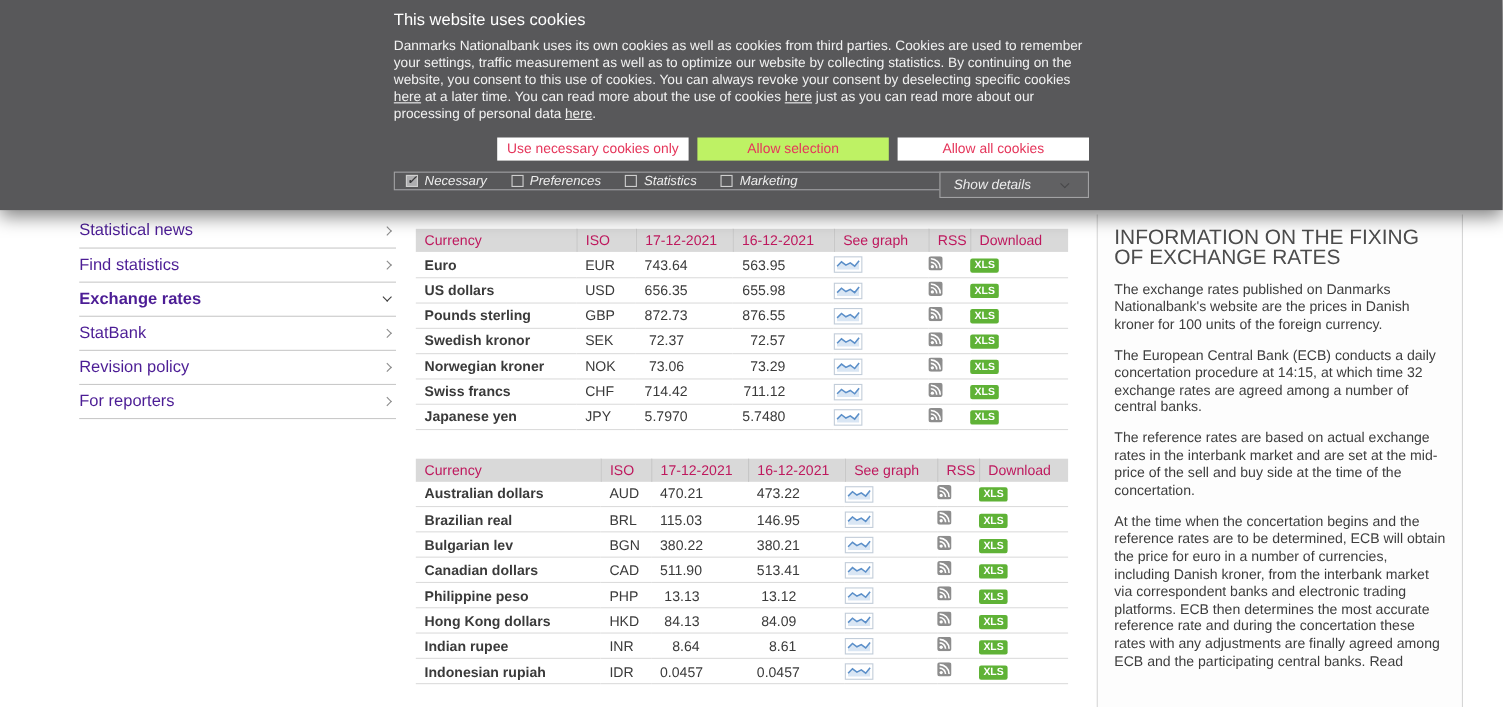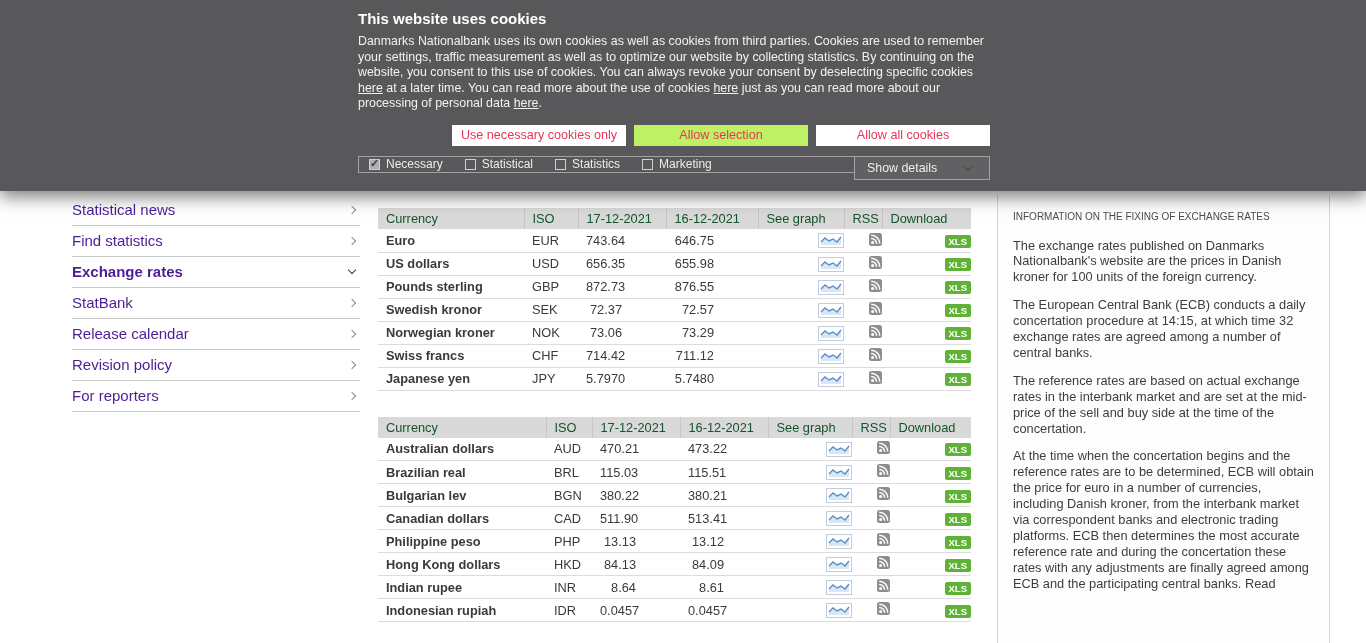--- a/index.html
+++ b/index.html
@@ -4,30 +4,30 @@
 <style>
   * { margin:0; padding:0; box-sizing:border-box; }
   html,body { width:1366px; height:643px; overflow:hidden; background:#fff;
               font-family:"Liberation Sans", sans-serif; }
 
   
   .banner { position:absolute; top:0; left:0; width:1366px; height:191px;
             background:#58585a; z-index:20;
             box-shadow:0 6px 16px rgba(0,0,0,.5); }
   .banner-inner { position:absolute; left:358px; top:10px; width:632px; }
-  .banner-title { color:#fff; font-size:15px; font-weight:700; margin-bottom:7px; }
+  .banner-title { color:#fff; font-size:15px; font-weight:400; margin-bottom:7px; }
   .banner-body { color:#f2f2f2; font-size:12.4px; line-height:15.6px; }
   .banner-body a { color:#f2f2f2; text-decoration:underline; cursor:pointer; }
   .btn-row { margin-top:13px; display:flex; justify-content:flex-end; gap:8px; }
   .cbtn { width:174px; height:21px; line-height:21px; text-align:center;
           font-size:12.6px; color:#e5365b; cursor:pointer; }
   .cbtn.white { background:#fff; }
   .cbtn.gray  { background:#bef264; }
   .cb-bar { margin-top:10px; height:17px; border:1px solid #a2a2a4; position:relative;
-            display:flex; align-items:center; }
+            display:flex; align-items:center;font-style:italic; }
   .cb-group { display:flex; gap:22px; padding-left:10px; }
   .cb-item { display:flex; align-items:center; gap:6px; font-size:12px; color:#ededed; cursor:pointer; }
   .cb-box { width:11px; height:11px; border:1px solid #cfcfcf; display:inline-block;
             position:relative; background:transparent; flex:0 0 auto; }
   .cb-box.checked { background:#aeaeb0; }
   .cb-box.checked::after { content:"✓"; position:absolute; left:0px; top:-3px;
             font-size:11px; color:#3a3a3c; font-weight:700; }
   .show-details { position:absolute; right:-1px; top:-1px; height:24px; width:136px;
             background:#616163; border:1px solid #a2a2a4; display:flex; align-items:center;
             padding-left:12px; font-size:12.4px; color:#ededed; cursor:pointer; }
@@ -44,39 +44,39 @@
   .side-item .sichev { position:absolute; right:5px; top:12px; color:#8c8c8c; }
   .side-item.active { font-weight:700; }
   .side-item.active .sichev { color:#3c3c3c; top:10px; }
 
   
   .main { position:absolute; left:378px; top:195px; width:593px; z-index:1; }
   .intro { margin-top:13px; font-size:12.8px; color:#3c3c3c; }
   table { border-collapse:collapse; width:593px; font-size:12.8px; table-layout:fixed; }
   .t1 { margin-top:13px; }
   .t2 { margin-top:26px; }
-  th { background:#d9d9d9; font-weight:400; text-align:left; color:#14532d;
+  th { background:#d9d9d9; font-weight:400; text-align:left; color:#be185d;
        height:21px; padding:0 0 0 8px; border-left:1px solid #c6c6c6; }
   th:first-child { border-left:none; }
   td { height:23px; border-bottom:1px solid #dcdcdc; padding:0 0 0 8px; color:#3a3a3a; }
   td.cur { font-weight:700; }
   td.num { text-align:right; padding-right:44px; }
-  td.ico { text-align:right; padding:0; }
+  td.ico { text-align:left; padding:0; }
   .graph-ico { display:inline-block; width:26px; height:15px; border:1px solid #c2cdd9;
                background:#fff; vertical-align:middle; cursor:pointer; }
   .rss-ico { display:inline-block; vertical-align:middle; cursor:pointer; }
   .xls-badge { display:inline-block; background:#5fb236; color:#fff; font-size:9.5px;
                font-weight:700; padding:2px 4px 1px; border-radius:2px; line-height:10px;
                vertical-align:middle; cursor:pointer; }
 
   
   .info { position:absolute; left:997px; top:195px; width:333px; height:448px;
           background:#fdfdfd; border-left:1px solid #d6d6d6; border-right:1px solid #d6d6d6;
           padding:13px 15px; overflow:hidden; z-index:1; }
-  .info h2 { font-size:10px; font-weight:400; color:#4c4c4c; line-height:17.5px;
+  .info h2 { font-size:19px; font-weight:400; color:#4c4c4c; line-height:17.5px;
              margin-bottom:12px; }
   .info p { font-size:12.8px; line-height:15.9px; color:#3d3d3d; margin-bottom:12px; }
 </style>
 </head>
 <body>
 
 <div class="banner">
   <div class="banner-inner">
     <div class="banner-title">This website uses cookies</div>
     <div class="banner-body"><span>Danmarks Nationalbank uses its own cookies as well as cookies from third parties. Cookies are used to remember your settings, traffic measurement as well as to optimize our website by collecting statistics. By continuing on the website, you consent to this use of cookies. You can always revoke your consent by deselecting specific cookies </span><a>here</a><span> at a later time. You can read more about the use of cookies </span><a>here</a><span> just as you can read more about our processing of personal data </span><a>here</a><span>.</span></div>
@@ -86,21 +86,21 @@
       <div class="cbtn white">Allow all cookies</div>
     </div>
     <div class="cb-bar">
       <div class="cb-group">
         <label class="cb-item">
           <span class="cb-box checked"></span>
           <span>Necessary</span>
         </label>
         <label class="cb-item">
           <span class="cb-box"></span>
-          <span>Statistical</span>
+          <span>Preferences</span>
         </label>
         <label class="cb-item">
           <span class="cb-box"></span>
           <span>Statistics</span>
         </label>
         <label class="cb-item">
           <span class="cb-box"></span>
           <span>Marketing</span>
         </label>
       </div>
@@ -123,24 +123,20 @@
   </div>
   <div class="side-item active">
     <span>Exchange rates</span>
     <span class="sichev chev down"></span>
   </div>
   <div class="side-item">
     <span>StatBank</span>
     <span class="sichev chev right"></span>
   </div>
   <div class="side-item">
-    <span>Release calendar</span>
-    <span class="sichev chev right"></span>
-  </div>
-  <div class="side-item">
     <span>Revision policy</span>
     <span class="sichev chev right"></span>
   </div>
   <div class="side-item">
     <span>For reporters</span>
     <span class="sichev chev right"></span>
   </div>
 </div>
 
 <div class="main">
@@ -164,21 +160,21 @@
           <th>See graph</th>
           <th>RSS</th>
           <th>Download</th>
         </tr>
       </thead>
     <tbody>
         <tr>
           <td class="cur">Euro</td>
           <td>EUR</td>
           <td class="num">743.64</td>
-          <td class="num">646.75</td>
+          <td class="num">563.95</td>
           <td class="ico"><span class="graph-ico"><svg width="24" height="13" viewBox="0 0 24 13">
                 <path d="M2,8 L6,4 L10,7 L14,5 L18,8 L22,3 L22,11 L2,11 Z" fill="#d9e6f4"></path>
                 <polyline points="2,8 6,4 10,7 14,5 18,8 22,3" fill="none" stroke="#5b8fc9" stroke-width="1.4"></polyline>
               </svg></span></td>
           <td class="ico"><span class="rss-ico"><svg width="13" height="13" viewBox="0 0 13 13">
                 <rect width="13" height="13" rx="2.5" fill="#8d8d8d"></rect>
                 <circle cx="3.6" cy="9.4" r="1.5" fill="#fff"></circle>
                 <path d="M2.2 5.4 a5.4 5.4 0 0 1 5.4 5.4" stroke="#fff" stroke-width="1.5" fill="none"></path>
                 <path d="M2.2 2.2 a8.6 8.6 0 0 1 8.6 8.6" stroke="#fff" stroke-width="1.5" fill="none"></path>
               </svg></span></td>
@@ -325,21 +321,21 @@
                 <circle cx="3.6" cy="9.4" r="1.5" fill="#fff"></circle>
                 <path d="M2.2 5.4 a5.4 5.4 0 0 1 5.4 5.4" stroke="#fff" stroke-width="1.5" fill="none"></path>
                 <path d="M2.2 2.2 a8.6 8.6 0 0 1 8.6 8.6" stroke="#fff" stroke-width="1.5" fill="none"></path>
               </svg></span></td>
           <td class="ico"><span class="xls-badge">XLS</span></td>
         </tr>
         <tr>
           <td class="cur">Brazilian real</td>
           <td>BRL</td>
           <td class="num">115.03</td>
-          <td class="num">115.51</td>
+          <td class="num">146.95</td>
           <td class="ico"><span class="graph-ico"><svg width="24" height="13" viewBox="0 0 24 13">
                 <path d="M2,8 L6,4 L10,7 L14,5 L18,8 L22,3 L22,11 L2,11 Z" fill="#d9e6f4"></path>
                 <polyline points="2,8 6,4 10,7 14,5 18,8 22,3" fill="none" stroke="#5b8fc9" stroke-width="1.4"></polyline>
               </svg></span></td>
           <td class="ico"><span class="rss-ico"><svg width="13" height="13" viewBox="0 0 13 13">
                 <rect width="13" height="13" rx="2.5" fill="#8d8d8d"></rect>
                 <circle cx="3.6" cy="9.4" r="1.5" fill="#fff"></circle>
                 <path d="M2.2 5.4 a5.4 5.4 0 0 1 5.4 5.4" stroke="#fff" stroke-width="1.5" fill="none"></path>
                 <path d="M2.2 2.2 a8.6 8.6 0 0 1 8.6 8.6" stroke="#fff" stroke-width="1.5" fill="none"></path>
               </svg></span></td>

